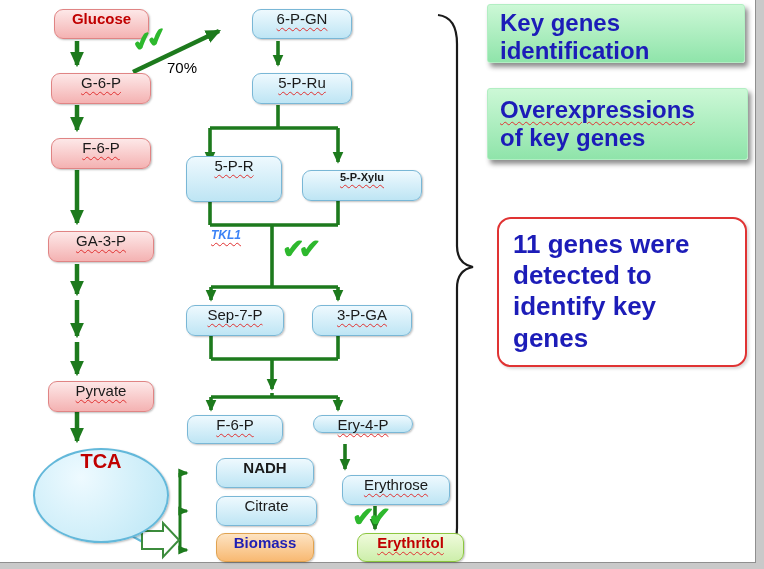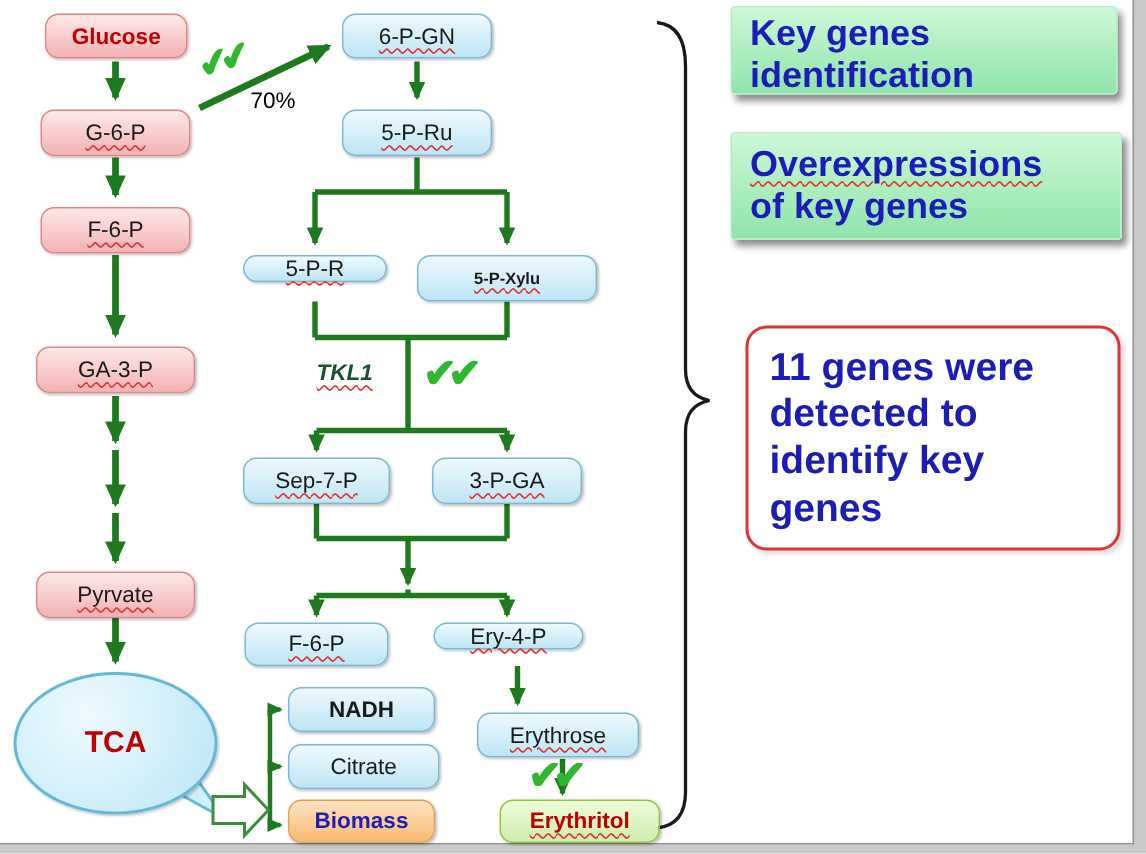--- a/index.html
+++ b/index.html
@@ -2,40 +2,40 @@
 <html><head>
 <meta charset="utf-8">
 <style>
   * { margin:0; padding:0; box-sizing:border-box; }
   body { font-family:"Liberation Sans", sans-serif; }
   #stage { position:relative; width:764px; height:569px; background:#c9c9c9; overflow:hidden; }
   #slide { position:absolute; left:0; top:0; width:756px; height:563px; background:#ffffff;
            border-right:1px solid #8f8f8f; border-bottom:1px solid #8f8f8f; }
   #arrow-layer { position:absolute; left:0; top:0; width:764px; height:569px; z-index:1; pointer-events:none; }
 
-  .node { position:absolute; display:flex; align-items:center; justify-content:center;
+  .node { position:absolute; display:flex; align-items:flex-start; justify-content:center;
           font-size:15px; color:#1a1a1a; border-radius:9px; z-index:2;
-          box-shadow:1px 1px 2px rgba(0,0,0,.25); }
+          box-shadow:1px 1px 2px rgba(0,0,0,.25);margin-left:24px; }
   .pink   { background:linear-gradient(#fde8e8,#f4b2b2); border:1.5px solid #e08484; }
   .blue   { background:linear-gradient(#eef9fe,#bee5f4); border:1.5px solid #79b7d6; }
   .orange { background:linear-gradient(#fde3c2,#f8b972); border:1.5px solid #e0a24f; }
   .lgreen { background:linear-gradient(#effbdb,#cdeeab); border:1.5px solid #8cc63f; }
   .tca    { border-radius:50%; background:radial-gradient(circle at 35% 30%, #eefaff, #b9e6f5);
             border:2px solid #63b8da; font-weight:bold; font-size:20px; color:#c00000; }
 
   .bold { font-weight:bold; }
   .redtext { color:#c00000; }
   .bluetext { color:#1f1fb4; }
   .sq { text-decoration-line:underline; text-decoration-style:wavy;
         text-decoration-color:#e03030; text-decoration-thickness:1px; text-underline-offset:3px; }
 
   .checks { position:absolute; z-index:3; color:#2db82d; font-weight:bold; letter-spacing:-6px; }
   .pct  { position:absolute; left:167px; top:59px; z-index:2; font-size:15px; color:#000; }
-  .tkl1 { position:absolute; left:211px; top:240px; z-index:2; font-style:italic; font-weight:bold;
-          font-size:15px; color:#14532d; }
+  .tkl1 { position:absolute; left:211px; top:228px; z-index:2; font-style:italic; font-weight:bold;
+          font-size:12px; color:#3b82f6; }
 
   .callout { position:absolute; z-index:2; font-weight:bold; color:#1c1cb8; line-height:1.18; }
   .cgreen { background:linear-gradient(#ccf8d6,#8fe4aa); border:1px solid #b2eec3; border-radius:3px;
             box-shadow:3px 4px 5px rgba(0,0,0,.45); padding:4px 12px; font-size:24px; }
   .cwhite { background:#ffffff; border:2.5px solid #e03333; border-radius:14px;
             box-shadow:2px 2px 3px rgba(0,0,0,.15); padding:10px 14px; font-size:26px; line-height:1.2; }
 </style>
 </head>
 <body>
 
@@ -109,21 +109,21 @@
     <div class="node tca" style="left:9px;top:448px;width:136px;height:95px">
       <span>TCA</span>
     </div>
 
     <div class="node blue" style="left:228px;top:9px;width:100px;height:30px">
       <span class="sq">6-P-GN</span>
     </div>
     <div class="node blue" style="left:228px;top:73px;width:100px;height:31px">
       <span class="sq">5-P-Ru</span>
     </div>
-    <div class="node blue" style="left:162px;top:170px;width:96px;height:18px">
+    <div class="node blue" style="left:162px;top:156px;width:96px;height:46px">
       <span class="sq">5-P-R</span>
     </div>
     <div class="node blue" style="left:278px;top:170px;width:120px;height:31px;font-size:11px">
       <span class="bold sq">5-P-Xylu</span>
     </div>
     <div class="node blue" style="left:162px;top:305px;width:98px;height:31px">
       <span class="sq">Sep-7-P</span>
     </div>
     <div class="node blue" style="left:288px;top:305px;width:100px;height:31px">
       <span class="sq">3-P-GA</span>

